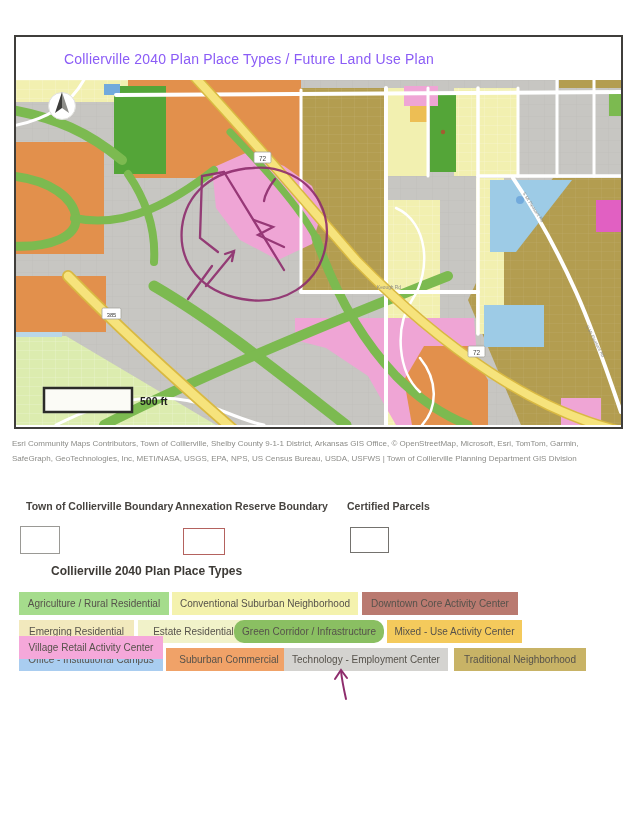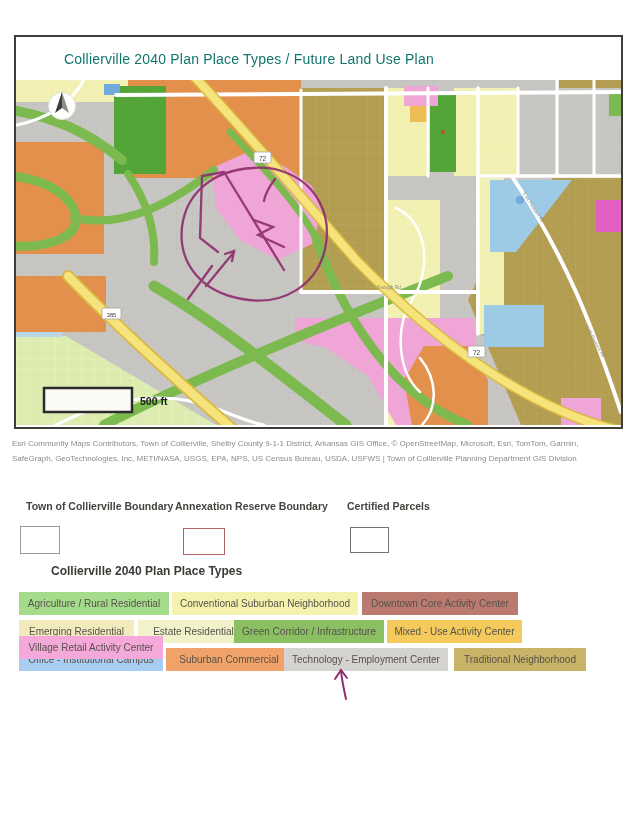--- a/index.html
+++ b/index.html
@@ -2,21 +2,21 @@
 <html><head>
 <meta charset="utf-8">
 <style>
   html,body{margin:0;padding:0;background:#e9e9e7;}
   .page{position:relative;width:640px;height:828px;background:#ffffff;
         font-family:"Liberation Sans",sans-serif;overflow:hidden;}
   
   .map-frame{position:absolute;left:14px;top:35px;width:605px;height:390px;
              border:2px solid #3f3e3b;background:#fff;}
   .map-title{height:43px;box-sizing:border-box;padding:14px 0 0 48px;
-             font-size:14px;color:#0f766e;letter-spacing:.2px;white-space:nowrap;}
+             font-size:14px;color:#8b5cf6;letter-spacing:.2px;white-space:nowrap;}
   .map-svg{display:block;width:605px;height:345px;}
   
   .attribution{position:absolute;left:12px;top:436px;width:622px;
                font-size:8px;color:#8c8c88;line-height:15px;white-space:nowrap;overflow:hidden;}
   
   .b-label{position:absolute;top:500px;font-size:10.5px;font-weight:bold;color:#474440;white-space:nowrap;}
   .b-swatch{position:absolute;background:#fff;border:1.5px solid #999;}
   
   .pt-header{position:absolute;left:13px;top:564px;font-size:12px;font-weight:bold;color:#3d3a36;margin-left:38px;}
   .chip{position:absolute;height:23px;line-height:23px;text-align:center;
@@ -198,21 +198,21 @@
   </div>
 
   <div class="pt-header">Collierville 2040 Plan Place Types</div>
 
   <div class="chip" style="left: 19px; top: 592px; width: 150px; background-color: rgb(165, 220, 140);">Agriculture / Rural Residential</div>
   <div class="chip" style="left: 172px; top: 592px; width: 186px; background-color: rgb(244, 242, 173);">Conventional Suburban Neighborhood</div>
   <div class="chip" style="left: 362px; top: 592px; width: 156px; background-color: rgb(186, 122, 112);">Downtown Core Activity Center</div>
 
   <div class="chip" style="left: 19px; top: 620px; width: 115px; background-color: rgb(242, 233, 189);">Emerging Residential</div>
   <div class="chip" style="left: 138px; top: 620px; width: 111px; background-color: rgb(241, 242, 201);">Estate Residential</div>
-  <div class="chip" style="left: 234px; top: 620px; width: 150px; background-color: rgb(138, 191, 98);">Green Corridor / Infrastructure</div>
+  <div class="chip" style="left: 234px; top: 620px; width: 150px; background-color: rgb(138, 191, 98); border-radius: 10px;">Green Corridor / Infrastructure</div>
   <div class="chip" style="left: 387px; top: 620px; width: 135px; background-color: rgb(244, 202, 92);">Mixed - Use Activity Center</div>
 
   <div class="chip" style="left: 19px; top: 648px; width: 144px; background-color: rgb(169, 205, 240);">Office - Institutional Campus</div>
   <div class="chip" style="left: 166px; top: 648px; width: 126px; background-color: rgb(240, 162, 104);">Suburban Commercial</div>
   <div class="chip" style="left: 284px; top: 648px; width: 164px; background-color: rgb(212, 211, 208);">Technology - Employment Center</div>
   <div class="chip" style="left: 454px; top: 648px; width: 132px; background-color: rgb(200, 179, 102);">Traditional Neighborhood</div>
 
   <div class="chip" style="left: 19px; top: 636px; width: 144px; background-color: rgb(245, 168, 218);">Village Retail Activity Center</div>
 
   <svg class="legend-arrow" viewBox="0 0 32 40">

